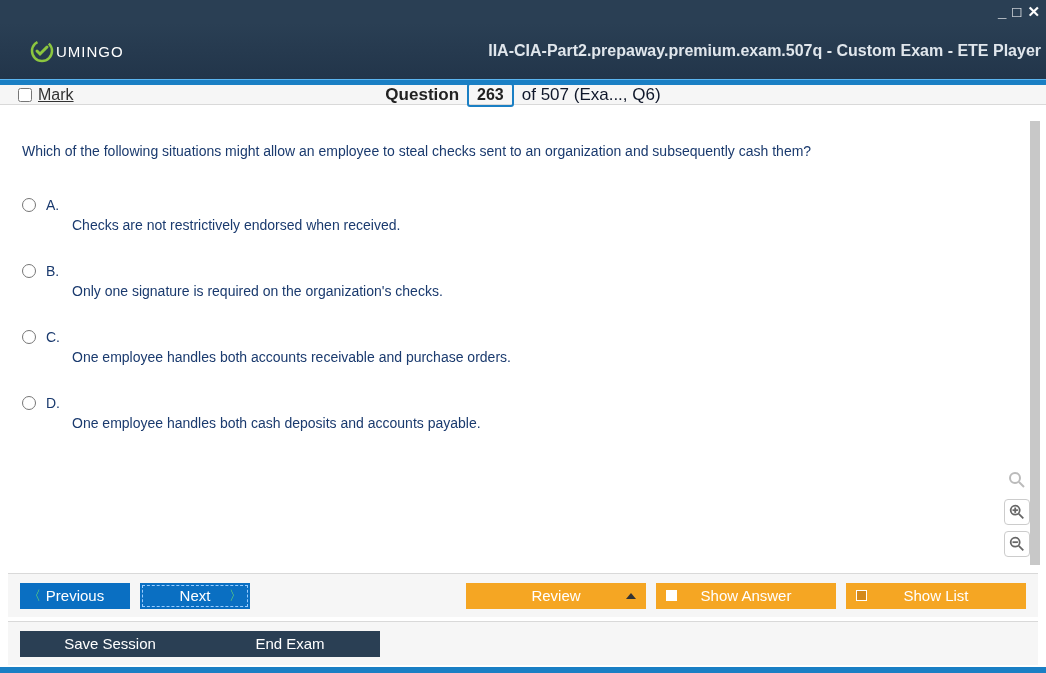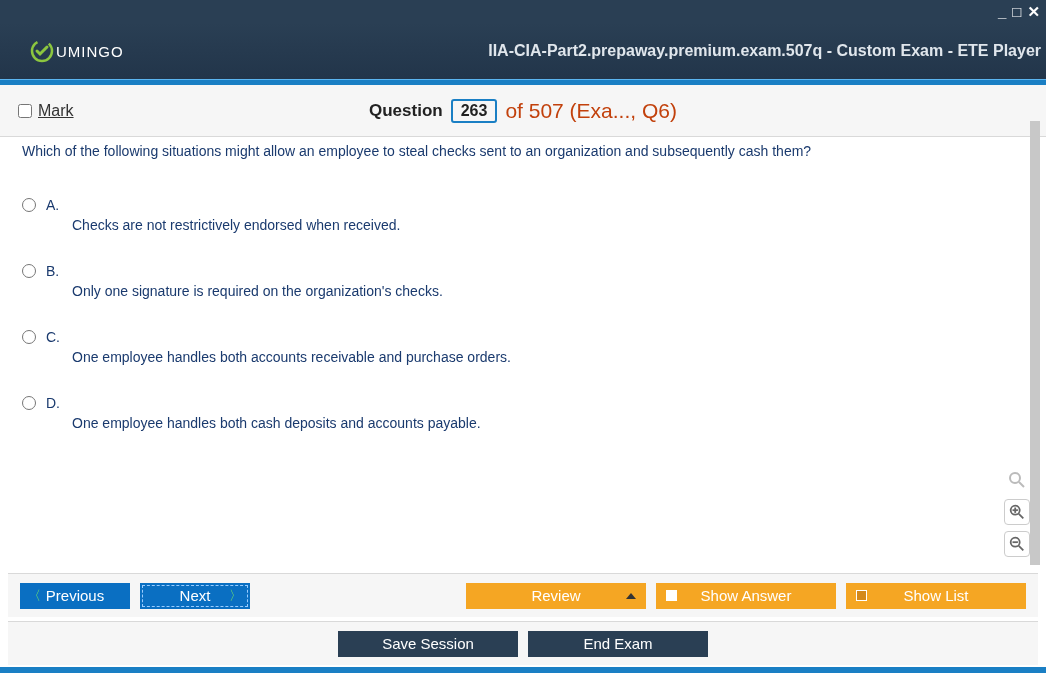--- a/index.html
+++ b/index.html
@@ -7,46 +7,46 @@
 
 .titlebar { height:23px; background:#2a3f54; display:flex; justify-content:flex-end; align-items:center; padding-right:6px; gap:6px; }
 .titlebar span { color:#fff; font-size:15px; font-weight:bold; line-height:1; cursor:pointer; }
 
 .header { height:56px; background:linear-gradient(#2a3f54,#22354a); display:flex; align-items:center; padding:0 30px; position:relative; }
 .logo { display:flex; align-items:center; color:#fff; font-size:15px; letter-spacing:1px;text-align:center; }
 .logo svg { margin-right:2px; }
 .header-title { position:absolute; left:0; right:5px; text-align:right; color:#e0e6ec; font-size:16px; font-weight:600; pointer-events:none;margin-left:20px; }
 .blue-line { height:6px; background:#1a7fc4; border-top:1px solid #5bb5f0; }
 
-.subheader { height:52px; background:#f6f6f6; border-bottom:1px solid #d9d9d9; display:flex; align-items:center; padding:0 18px; position:relative; }
+.subheader { height:20px; background:#f6f6f6; border-bottom:1px solid #d9d9d9; display:flex; align-items:center; padding:0 18px; position:relative; }
 .mark-wrap { display:flex; align-items:center; gap:6px; }
 .mark-wrap input { width:14px; height:14px; }
 .mark-wrap label { font-size:16px; color:#333; text-decoration:underline; }
 .q-center { position:absolute; left:0; right:0; display:flex; justify-content:center; align-items:center; gap:8px; pointer-events:none; }
 .q-center .qword { font-size:17px; font-weight:bold; color:#222; }
 .q-num { border:2px solid #1a7fc4; border-radius:3px; padding:1px 8px; font-size:16px; color:#222; font-weight:bold; }
-.q-rest { font-size:21px; color:#c2410c; }
+.q-rest { font-size:17px; color:#0f172a; }
 
 .content { position:absolute; top:121px; left:8px; right:18px; bottom:108px; padding:22px 14px; overflow:auto; }
 .question-text { font-size:14px; color:#1a3a6e; margin-bottom:18px; }
 .options { display:flex; flex-direction:column; gap:10px; }
 .option { display:flex; align-items:center; gap:10px; }
 .option input { width:14px; height:14px; }
 .option .letter { font-size:14px; color:#1a3a6e; width:16px; }
 .option .text { font-size:14px; color:#1a3a6e;margin-top:40px; }
 
 .scrollbar { position:absolute; right:6px; top:121px; bottom:108px; width:10px; background:#f0f0f0; }
 .scrollbar-thumb { width:100%; height:100%; background:#c8c8c8; }
 
 .zoom-tools { position:absolute; right:16px; bottom:116px; display:flex; flex-direction:column; gap:6px; align-items:center; }
 .zoom-btn { width:26px; height:26px; border:1px solid #ccc; border-radius:4px; display:flex; align-items:center; justify-content:center; background:#fff; color:#888; font-size:16px; cursor:pointer; }
 .zoom-reset { width:26px; height:26px; display:flex; align-items:center; justify-content:center; color:#bbb; }
 
 .footer1 { position:absolute; left:8px; right:8px; bottom:56px; height:44px; border-top:1px solid #d9d9d9; background:#f6f6f6; display:flex; align-items:center; padding:0 12px; gap:10px; }
-.footer2 { position:absolute; left:8px; right:8px; bottom:8px; height:44px; border-top:1px solid #d9d9d9; background:#f6f6f6; display:flex; align-items:center; justify-content:center; padding:16px 12px; gap:10px; }
+.footer2 { position:absolute; left:8px; right:8px; bottom:8px; height:44px; border-top:1px solid #d9d9d9; background:#f6f6f6; display:flex; align-items:center; justify-content:flex-start; padding:16px 12px; }
 .bottom-line { position:absolute; left:0; right:0; bottom:0; height:6px; background:#1a7fc4; }
 
 .btn { height:26px; display:flex; align-items:center; justify-content:center; color:#fff; font-size:15px; cursor:pointer; position:relative; }
 .btn-blue { background:#0a6fc2; }
 .btn-blue.dashed { outline:1px dashed #9cf; outline-offset:-3px; }
 .btn-orange { background:#f5a623; }
 .btn-dark { background:#2a3f54; }
 .btn .chev { position:absolute; font-size:13px; }
 .btn .chev.left { left:8px; color:#6fe26f; }
 .btn .chev.right { right:8px; color:#6fe26f; }

